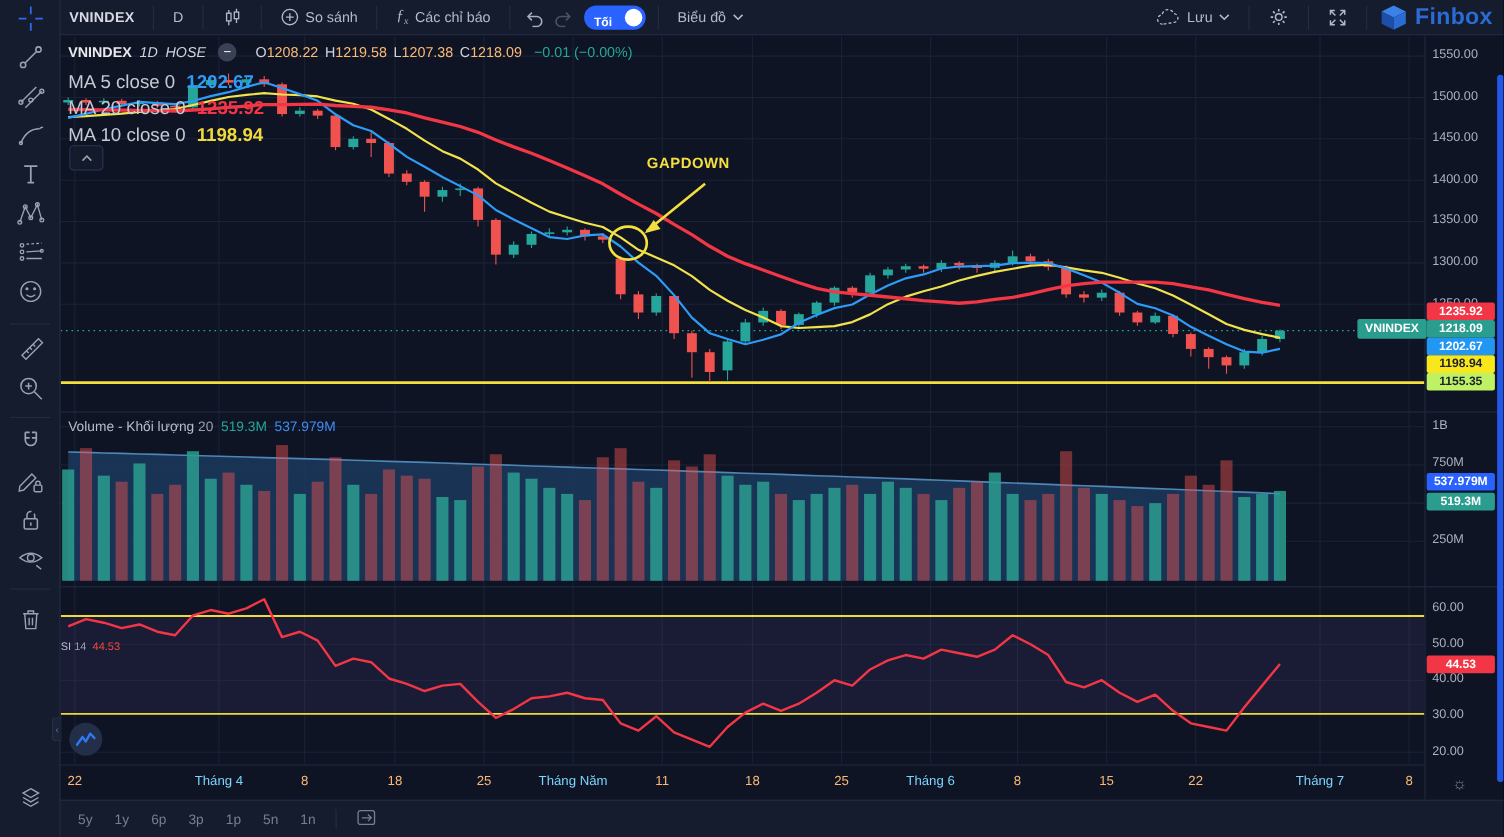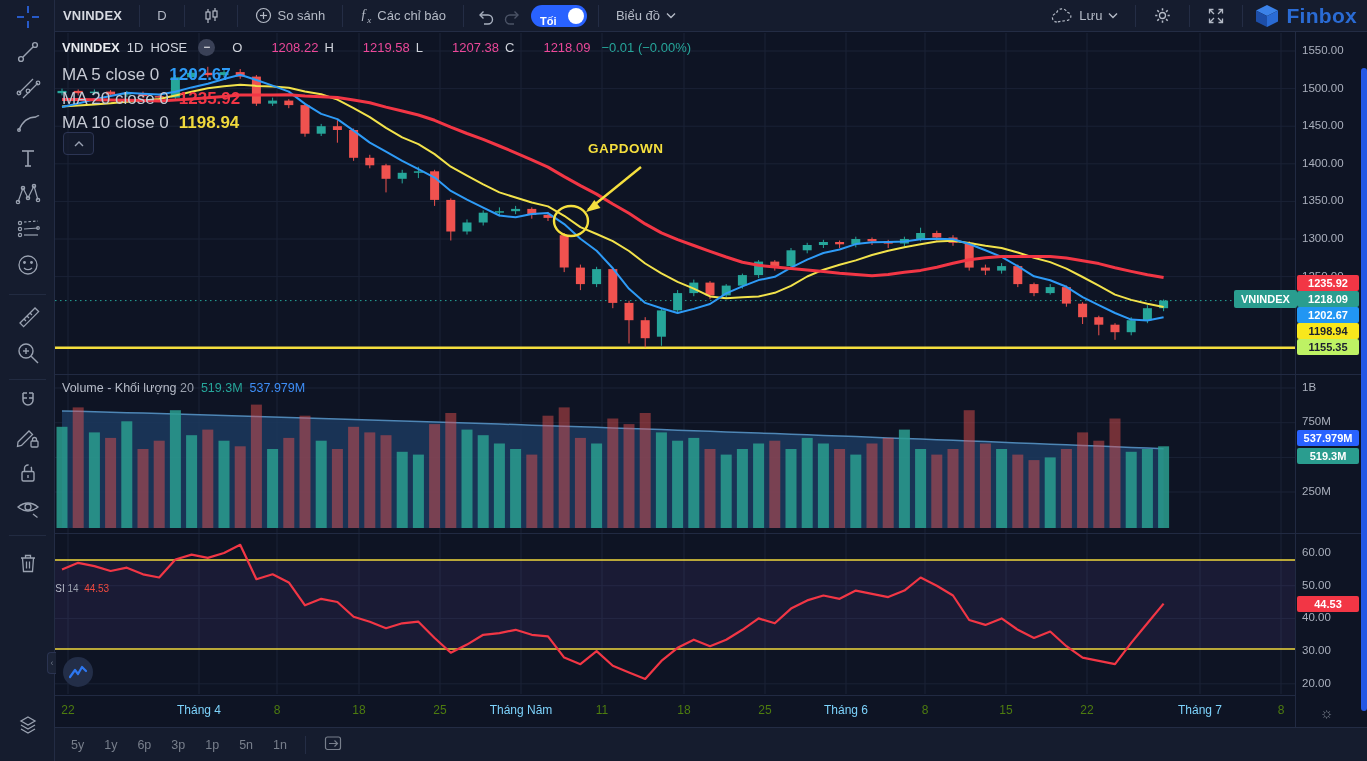--- a/index.html
+++ b/index.html
@@ -29,46 +29,46 @@
   .side-sep { position:absolute; left:9px; width:37px; height:1px; background:#222b41; }
   .collapse-tab { position:absolute; left:47px; top:652px; width:9px; height:22px; background:#1b2336; border:1px solid #2a3350;
                   border-right:none; border-radius:4px 0 0 4px; color:#6b7385; font-size:9px; line-height:20px; text-align:center; cursor:pointer; z-index:31;}
   
   .chart-svg-wrap { position:absolute; left:55px; top:32px; width:1240px; height:663px; }
   .pane-sep { position:absolute; left:55px; width:1312px; height:1px; background:#212a42; z-index:5; }
   .axis-border { position:absolute; left:1295px; top:32px; width:1px; height:695px; background:#212a42; z-index:6; }
   
   .legend-row { position:absolute; left:62px; top:39px; display:flex; align-items:center; gap:7px; font-size:13px; z-index:10; }
   .lg-sym { font-weight:bold; color:#e8eaee; cursor:pointer; }
-  .lg-mid { color:#cfd3dc; }
+  .lg-mid { color:#cfd3dc;font-style:italic; }
   .lg-minus { width:17px; height:17px; border-radius:50%; background:#3a4157; color:#fff; font-size:12px; line-height:16px;
               text-align:center; cursor:pointer; margin:0 4px; }
   .ohlc-k { color:#d1d4dc; margin-left:6px; }
-  .ohlc-v { color:#ec4899;padding-left:29px; }
+  .ohlc-v { color:#fdba74; }
   .lg-change { color:#26a69a; margin-left:4px; }
   .ma-row { position:absolute; left:62px; font-size:17px; color:#c6cad4; z-index:10; display:flex; gap:10px; }
   .ma-val { font-weight:bold; }
   .collapse-btn { position:absolute; left:63px; top:132px; width:31px; height:23px; border:1px solid #2c3554; border-radius:4px;
                   background:#151c2ecc; color:#9aa2b3; display:flex; align-items:center; justify-content:center; cursor:pointer; z-index:10; }
   .vol-legend { position:absolute; left:62px; top:381px; font-size:12.5px; z-index:10; color:#b7bcc8; }
   .rsi-legend { position:absolute; left:48px; top:537px; font-size:10px; z-index:10; color:#b7bcc8;margin-top:46px; }
   .dim-param { color:#9aa0ad; }
   .watermark { position:absolute; left:63px; top:657px; width:30px; height:30px; border-radius:50%; background:#232e48;
                display:flex; align-items:center; justify-content:center; z-index:9; }
   .sym-chip { position:absolute; left:1234px; top:290px; height:18px; background:#2a9d8f; color:#fff; font-size:11px; font-weight:bold;
               line-height:18px; padding:0 7px; border-radius:2px; z-index:11; }
   
   .right-axis { position:absolute; left:1296px; top:32px; width:71px; height:695px; z-index:8; }
   .ax-tick { position:absolute; left:6px; font-size:11.5px; color:#aab0bd; white-space:nowrap; }
   .ax-chip { position:absolute; left:1px; width:62px; height:16px; line-height:16px; text-align:center; font-size:11px; font-weight:bold;
              border-radius:2px; white-space:nowrap; }
   .axis-sun { position:absolute; left:24px; top:672px; color:#787f8c; font-size:15px; }
   
   .time-axis { position:absolute; left:55px; top:695px; width:1240px; height:32px; border-top:1px solid #212a42; z-index:7; }
-  .t-tick { position:absolute; top:7px; width:90px; margin-left:-45px; text-align:center; font-size:12px; color:#4d7c0f; white-space:nowrap; }
+  .t-tick { position:absolute; top:7px; width:90px; margin-left:-45px; text-align:center; font-size:12px; color:#fdba74; white-space:nowrap; }
   .t-month { color:#7dd3fc; }
   
   .bottombar { position:absolute; left:55px; top:727px; width:1312px; height:34px; background:#151c2e; border-top:1px solid #232c44;
                display:flex; align-items:center; font-size:12.5px; color:#787f8c; }
   .bb-range { padding:4px 8px; margin:0 2px; cursor:pointer; border-radius:3px; }
   .bb-sep { width:1px; height:18px; background:#242d45; margin:0 8px; }
   .bb-right { margin-left:auto; display:flex; align-items:center; gap:14px; padding-right:12px; }
   .bb-auto { color:#2962ff; }
   .scrollbar-v { position:absolute; left:1361px; top:68px; width:6px; height:643px; background:#2457e5; border-radius:3px; z-index:40; }
 </style>

